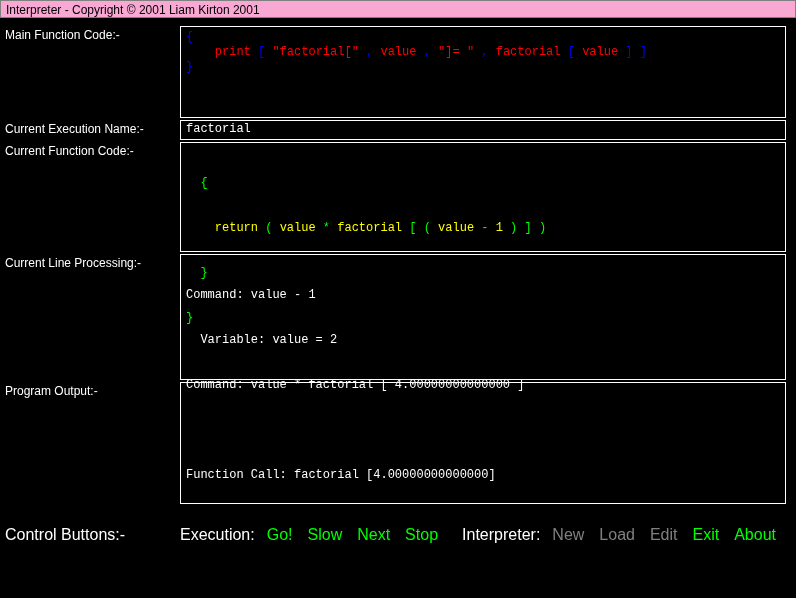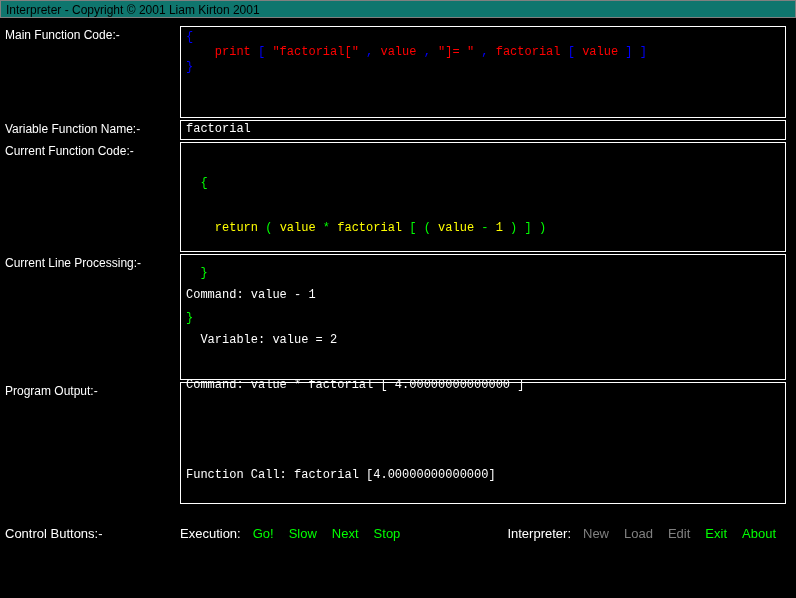--- a/index.html
+++ b/index.html
@@ -6,21 +6,21 @@
     body {
       background: #000;
       color: #fff;
       font-family: Arial, sans-serif;
       font-size: 12px;
       width: 796px;
       height: 598px;
       overflow: hidden;
     }
     .title-bar {
-      background: #0f766e;
+      background: #f9a8d4;
       color: #000;
       padding: 2px 5px;
       font-size: 12px;
       border: 1px solid #808080;
       height: 18px;
       line-height: 14px;
     }
     .main-area {
       padding: 8px 5px 12px 5px;
     }
@@ -50,21 +50,21 @@
     .output-box { height: 122px; }
     .blue { color: #0000ff; }
     .red { color: #ff0000; }
     .green { color: #00ff00; }
     .yellow { color: #ffff00; }
     .white { color: #fff; }
     .control-bar {
       display: flex;
       align-items: center;
       padding: 8px 5px 5px 5px;
-      font-size: 13px;
+      font-size: 16px;
     }
     .control-label {
       width: 175px;
       color: #fff;
     }
     .btn-group {
       display: flex;
       align-items: center;
     }
     .btn-section-label {
@@ -93,21 +93,21 @@
   <div class="row">
     <div class="label">Main Function Code:-</div>
     <div class="content-box main-func-box">
       <div class="blue">{</div>
       <div style="white-space: pre;"><span class="red">    print </span><span class="blue">[ </span><span class="red">"factorial[" </span><span class="blue">, </span><span class="red">value </span><span class="blue">, </span><span class="red">"]= " </span><span class="blue">, </span><span class="red">factorial </span><span class="blue">[ </span><span class="red">value </span><span class="blue">] ]</span></div>
       <div class="blue">}</div>
     </div>
   </div>
 
   <div class="row">
-    <div class="label">Variable Function Name:-</div>
+    <div class="label">Current Execution Name:-</div>
     <div class="content-box func-name-box white">
        <span>factorial</span>
     </div>
   </div>
 
   <div class="row">
     <div class="label">Current Function Code:-</div>
     <div class="content-box func-code-box" style="white-space: pre;">
       <div class="green">  {</div>
       <div><span class="yellow">    return </span><span class="green">( </span><span class="yellow">value </span><span class="green">* </span><span class="yellow">factorial </span><span class="green">[ ( </span><span class="yellow">value </span><span class="green">- </span><span class="yellow">1 </span><span class="green">) ] )</span></div>

